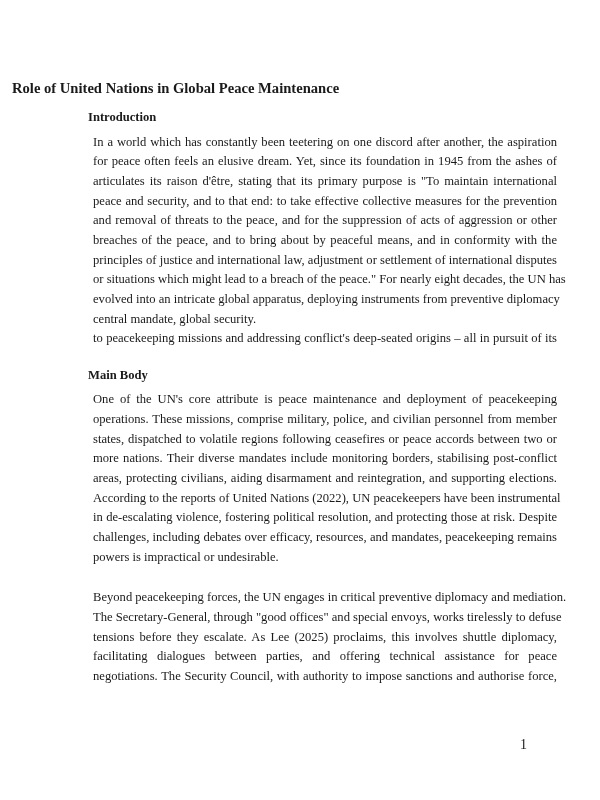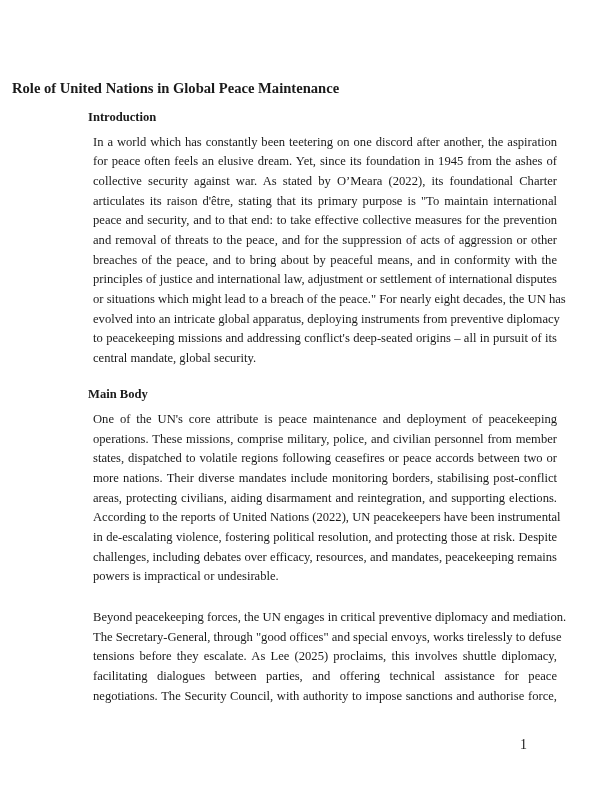--- a/index.html
+++ b/index.html
@@ -31,30 +31,29 @@
 
 <div class="page">
   <h1 class="title">Role of United Nations in Global Peace Maintenance</h1>
 
   <div class="content">
     <section>
       <h2 class="heading">Introduction</h2>
       <p class="para">
           <span class="line">In a world which has  constantly been teetering on one discord after another, the aspiration</span>
           <span class="line">for peace often feels an elusive dream. Yet, since its foundation in 1945 from the ashes of</span>
-          <span class="line">collective security against war. As stated by O’Meara (2022), its foundational Charter</span>
           <span class="line">articulates its raison d'être, stating that  its primary purpose is "To maintain international</span>
           <span class="line">peace and security, and to that end: to take effective collective measures for the prevention</span>
           <span class="line">and removal of threats to the peace, and for the suppression of acts of aggression or other</span>
           <span class="line">breaches of the peace, and to bring about by peaceful means, and in conformity with the</span>
           <span class="line">principles of justice and international law, adjustment or settlement of international disputes</span>
           <span class="line">or situations which might lead to a breach of the peace." For nearly eight decades, the UN has</span>
           <span class="line">evolved into an intricate global apparatus, deploying instruments from preventive diplomacy</span>
+          <span class="line last">central mandate, global security.</span>
           <span class="line">to peacekeeping missions and addressing conflict's deep-seated origins – all in pursuit of its</span>
-          <span class="line last">central mandate, global security.</span>
         </p>
     </section>
 
     <div class="gap-h"></div>
 
     <section>
       <h2 class="heading">Main Body</h2>
       <p class="para">
           <span class="line">One of the UN's core attribute is peace maintenance and deployment of peacekeeping</span>
           <span class="line">operations. These missions, comprise military, police, and civilian personnel from member</span>

